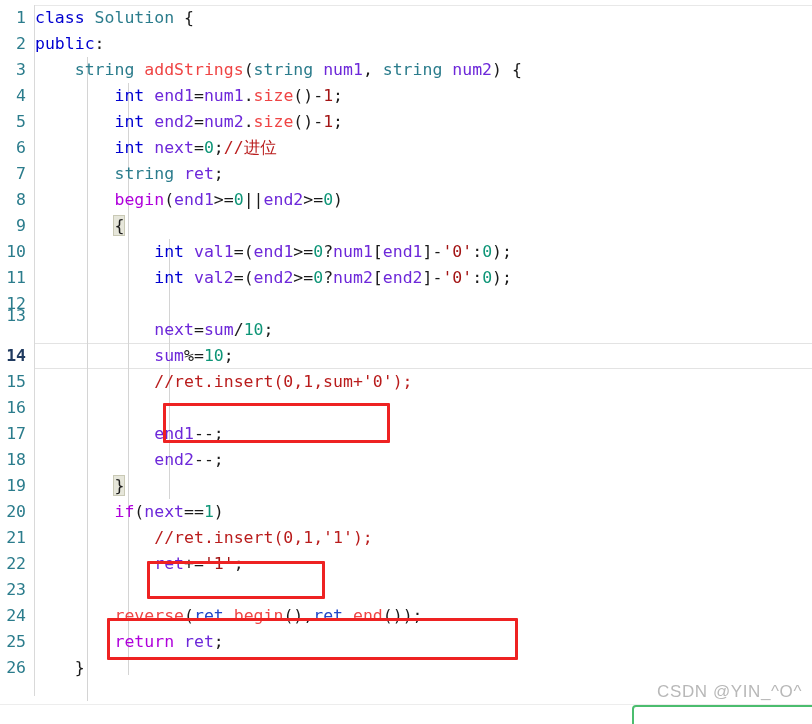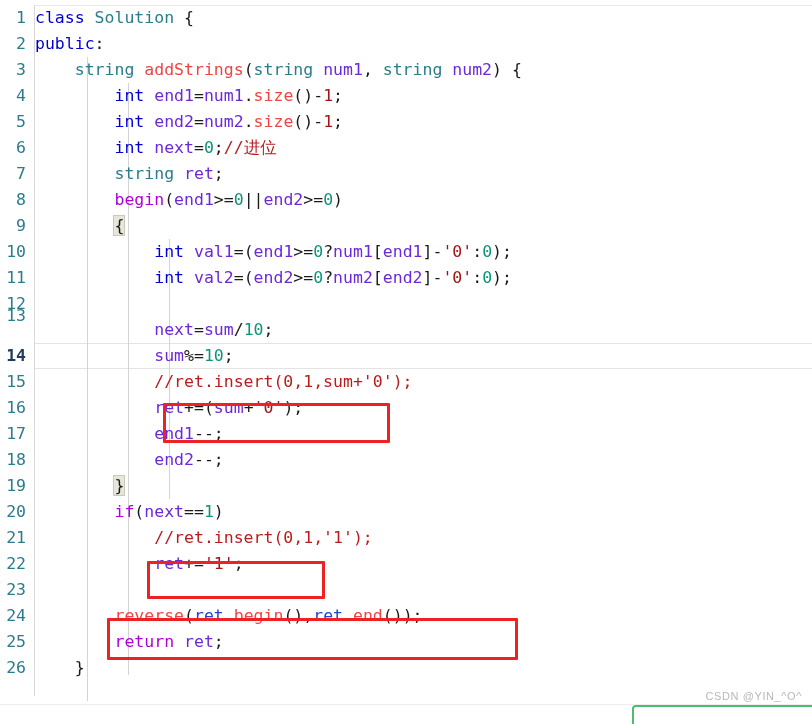--- a/index.html
+++ b/index.html
@@ -130,21 +130,21 @@
     background: transparent;
     box-sizing: border-box;
     border-radius: 1px;
   }
 
   
   #watermark {
     position: absolute;
     right: 10px;
     bottom: 22px;
-    font-size: 11px;
+    font-size: 17px;
     color: #b8b8b8;
     font-family: "Liberation Sans", sans-serif;
     letter-spacing: 0.6px;
     user-select: none;
   }
   #bottom-hairline {
     position: absolute;
     left: 0; bottom: 19px;
     width: 812px; height: 1px;
     background: #ededed;
@@ -230,21 +230,20 @@
 
     <div class="cline" style="top:260px;">            <span class="k-kw">int</span> <span class="k-var">val2</span><span class="k-punc">=(</span><span class="k-var">end2</span><span class="k-punc">&gt;=</span><span class="k-num">0</span><span class="k-punc">?</span><span class="k-var">num2</span><span class="k-punc">[</span><span class="k-var">end2</span><span class="k-punc">]-</span><span class="k-str">'0'</span><span class="k-punc">:</span><span class="k-num">0</span><span class="k-punc">);</span></div>
 
 
     <div class="cline" style="top:312px;">            <span class="k-var">next</span><span class="k-punc">=</span><span class="k-var">sum</span><span class="k-punc">/</span><span class="k-num">10</span><span class="k-punc">;</span></div>
 
     <div class="cline" style="top:338px;">            <span class="k-var">sum</span><span class="k-punc">%=</span><span class="k-num">10</span><span class="k-punc">;</span></div>
 
     <div class="cline" style="top:364px;">            <span class="k-cmt">//ret.insert(0,1,sum+'0');</span></div>
 
-    <div class="cline" style="top:390px;">            <span class="k-var">ret</span><span class="k-punc">+=(</span><span class="k-var">sum</span><span class="k-punc">+</span><span class="k-str">'0'</span><span class="k-punc">);</span></div>
 
     <div class="cline" style="top:416px;">            <span class="k-var">end1</span><span class="k-punc">--;</span></div>
 
     <div class="cline" style="top:442px;">            <span class="k-var">end2</span><span class="k-punc">--;</span></div>
 
     <div class="cline" style="top:468px;">        <span class="k-punc brace-hl">}</span></div>
 
     <div class="cline" style="top:494px;">        <span class="k-ctrl">if</span><span class="k-punc">(</span><span class="k-var">next</span><span class="k-punc">==</span><span class="k-num">1</span><span class="k-punc">)</span></div>
 
     <div class="cline" style="top:520px;">            <span class="k-cmt">//ret.insert(0,1,'1');</span></div>

